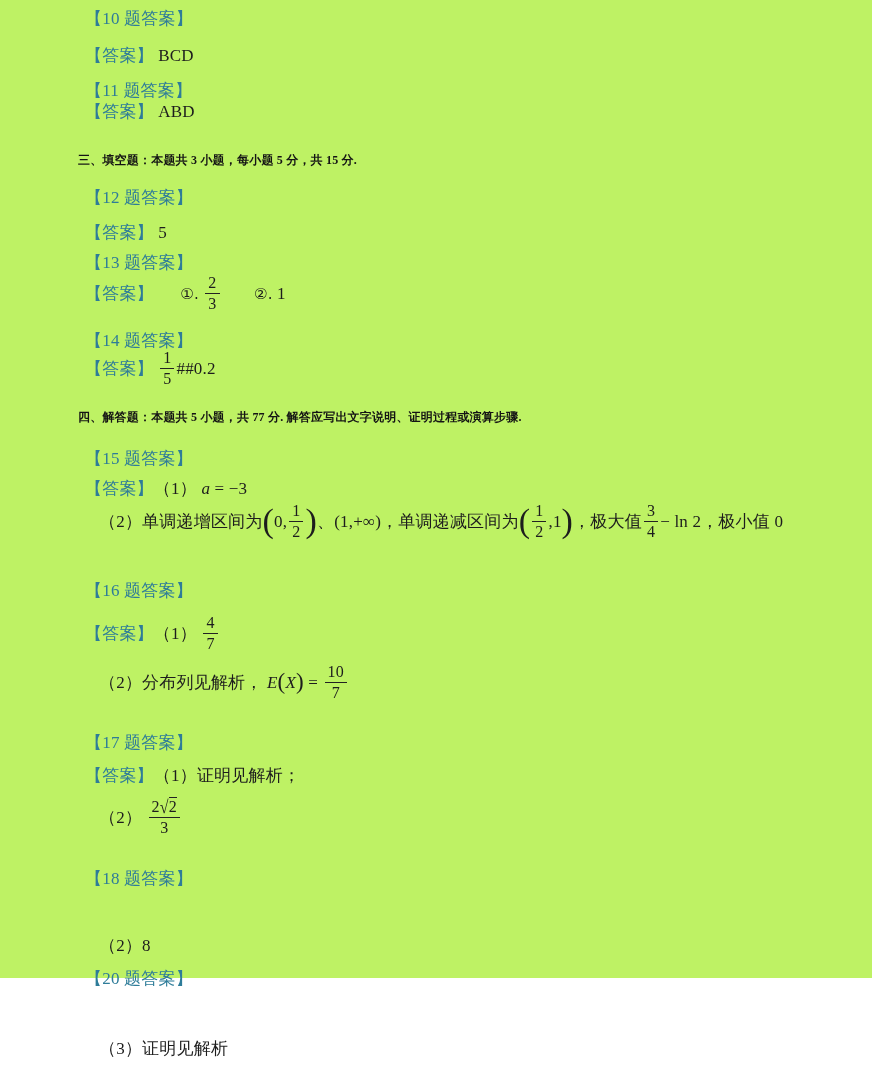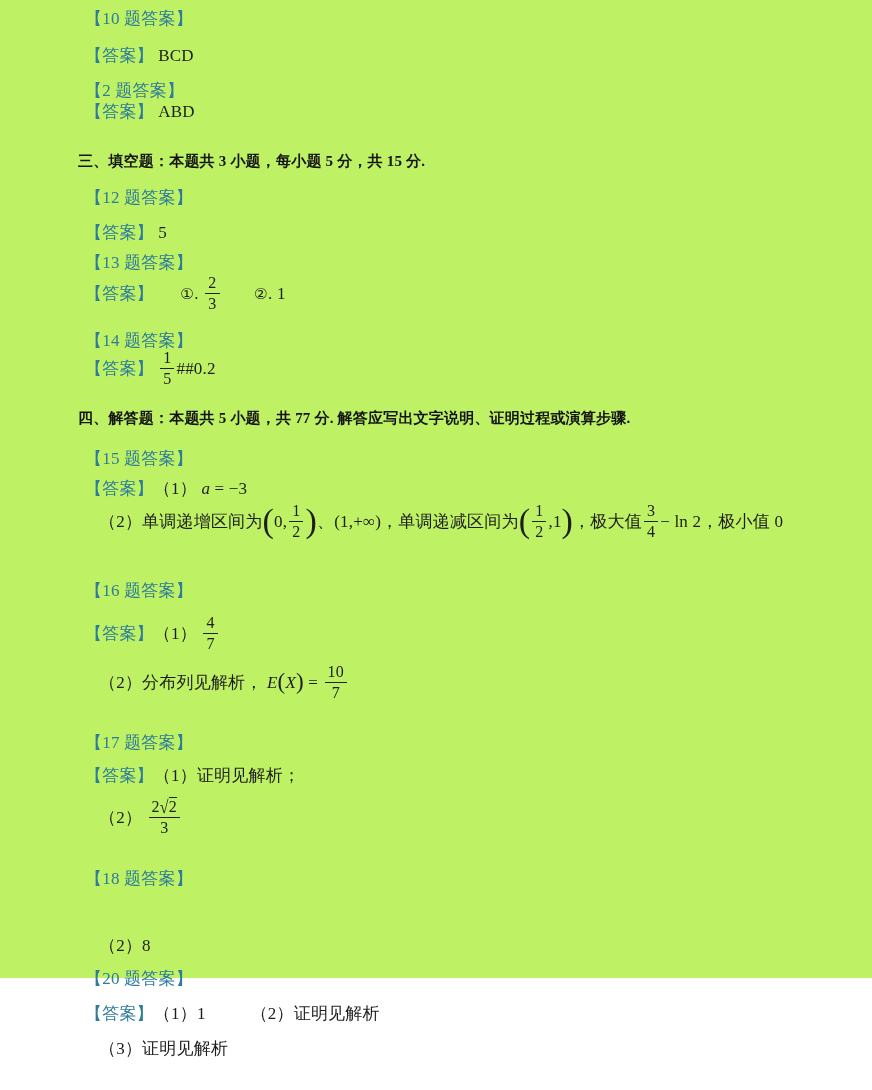--- a/index.html
+++ b/index.html
@@ -7,21 +7,21 @@
     width:872px;height:1090px;background:#ffffff;
     font-family:"Liberation Serif","DejaVu Serif",serif;
     color:#1d1d1d;overflow:hidden;
   }
   .page{position:relative;width:872px;height:978px;background:#bef264;padding-left:23px;}
   .line{
     position:absolute;left:85px;font-size:17px;white-space:nowrap;
     letter-spacing:0.2px;
   }
   .marker{color:#2E7C99;}
-  .heading{font-weight:bold;font-size:15px;color:#141414;left:78px;}
+  .heading{font-weight:bold;font-size:12px;color:#141414;left:78px;}
   .indent2{left:88px;margin-left:11px;}
   .frac{
     display:inline-block;vertical-align:middle;text-align:center;
     font-size:16px;line-height:1.15;margin:0 2px;position:relative;top:-1px;
   }
   .frac .num{display:block;padding:0 3px 1px 3px;border-bottom:1.2px solid #222;}
   .frac .den{display:block;padding:1px 3px 0 3px;}
   .bp{
     display:inline-block;font-size:34px;font-weight:300;line-height:0;
     vertical-align:middle;position:relative;top:-2px;
@@ -44,21 +44,21 @@
 <body>
 
 <div class="page">
 
   <div class="line marker" style="top:7px">【10 题答案】</div>
   <div class="line" style="top:44px">
     <span class="marker">【答案】</span>
     <span>BCD</span>
   </div>
 
-  <div class="line marker" style="top:79px">【2 题答案】</div>
+  <div class="line marker" style="top:79px">【11 题答案】</div>
   <div class="line" style="top:100px">
     <span class="marker">【答案】</span>
     <span>ABD</span>
   </div>
 
   <div class="line heading" style="top:152px">三、填空题：本题共 3 小题，每小题 5 分，共 15 分.</div>
 
   <div class="line marker" style="top:186px">【12 题答案】</div>
   <div class="line" style="top:221px">
     <span class="marker">【答案】</span>
@@ -127,20 +127,17 @@
       <span class="den">3</span>
     </span>
   </div>
 
   <div class="line marker" style="top:867px">【18 题答案】</div>
   <div class="line indent2" style="top:934px">
     <span>（2）8</span>
   </div>
 
   <div class="line marker" style="top:967px">【20 题答案】</div>
-  <div class="line" style="top:1002px">
-    <span class="marker">【答案】</span><span>（1）1</span><span class="gap45"></span><span>（2）证明见解析</span>
-  </div>
   <div class="line indent2" style="top:1037px">
     <span>（3）证明见解析</span>
   </div>
 
 </div>
 
 </body></html>

